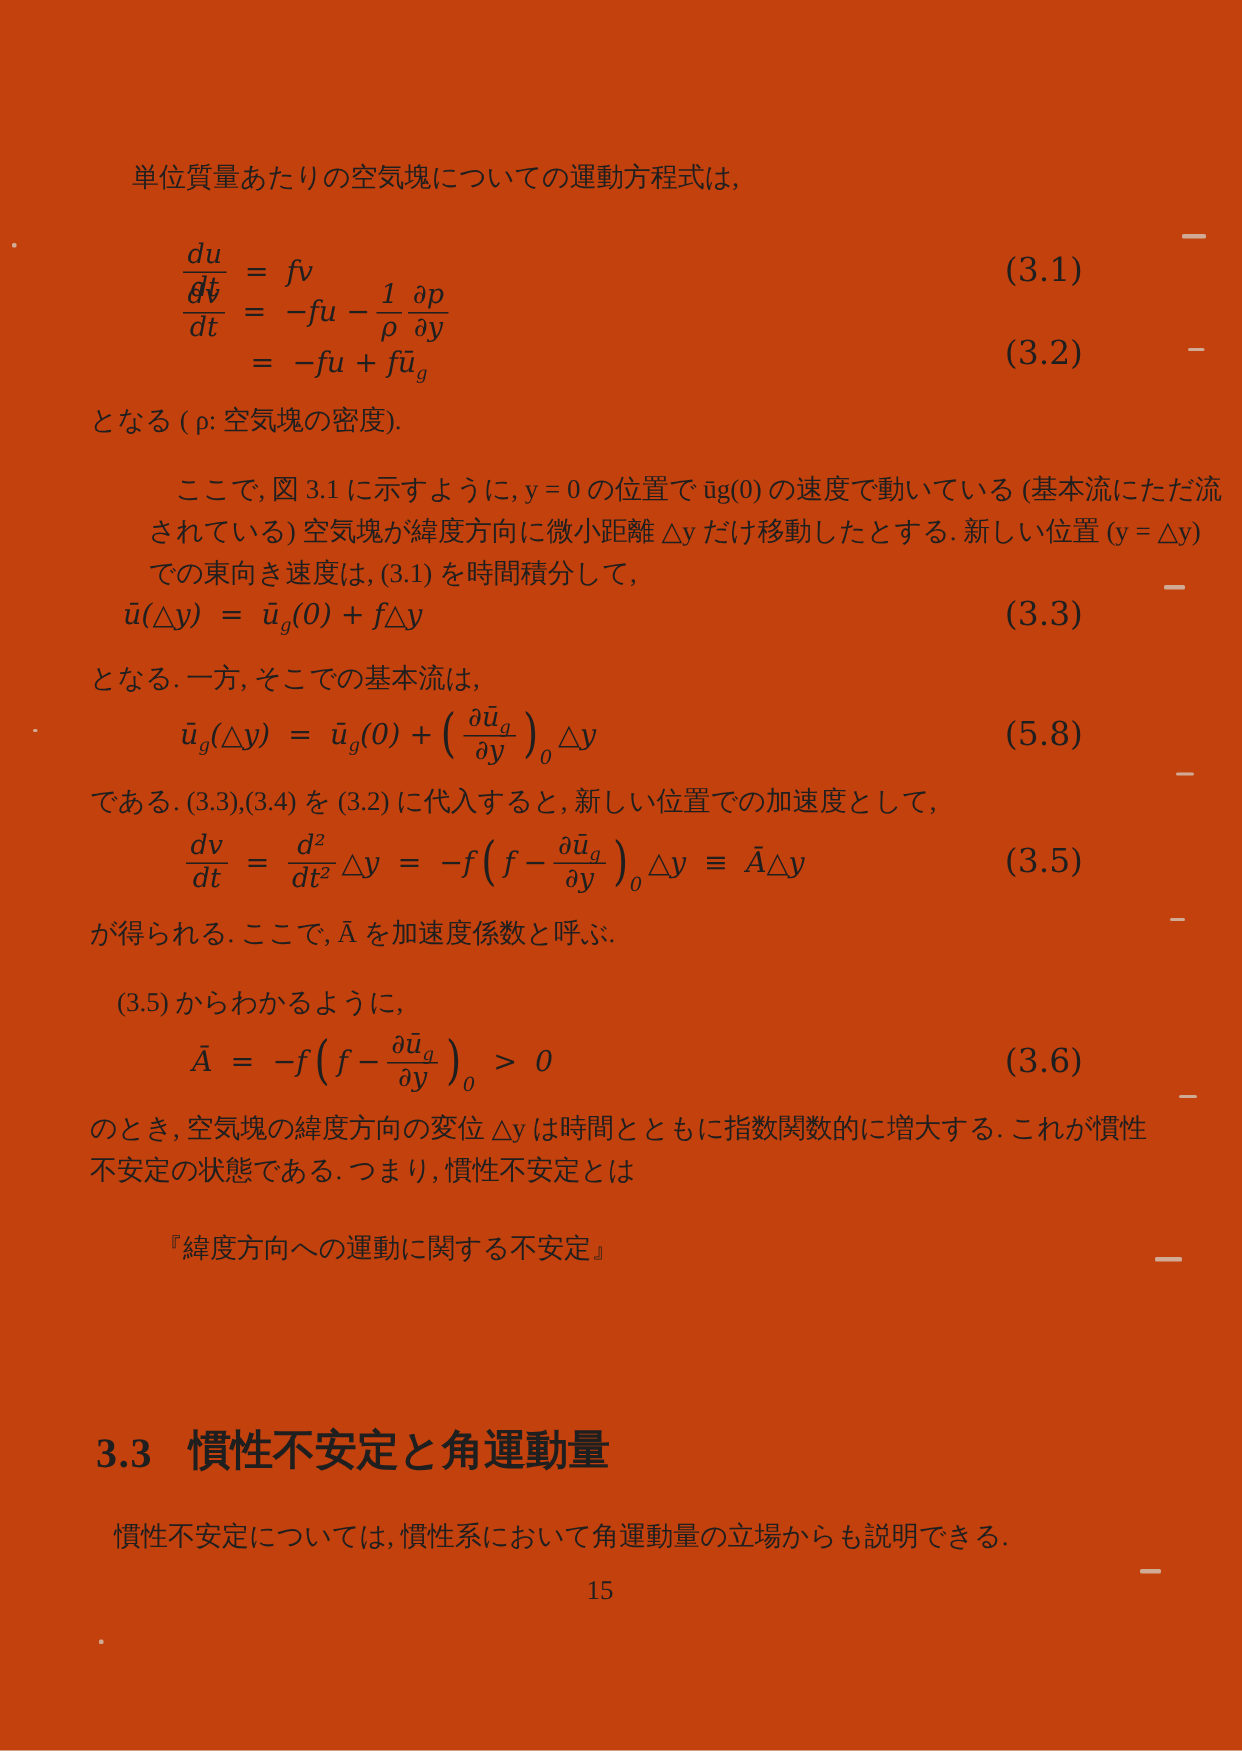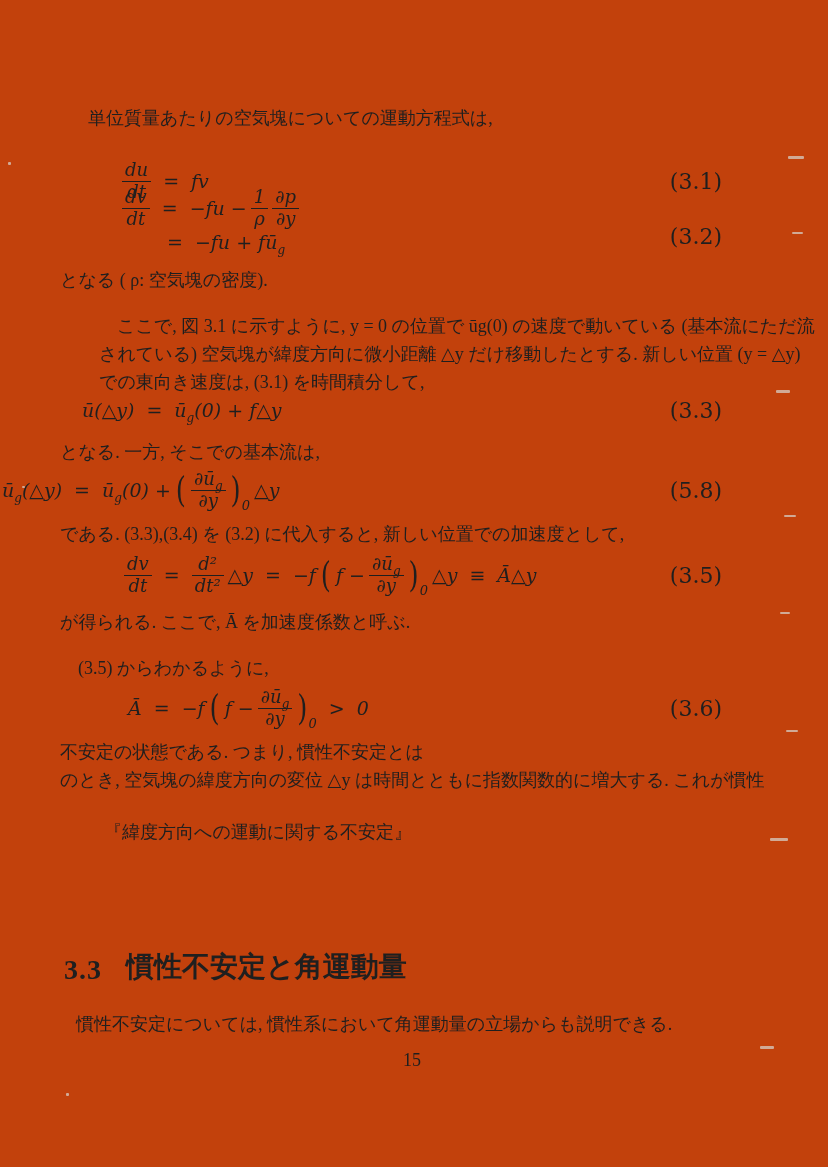--- a/index.html
+++ b/index.html
@@ -32,21 +32,21 @@
   sub.s { font-size:12px; line-height:0; }
   sub.psub { font-size:13px; line-height:0; position:relative; top:7px; }
   .tag {
     position:absolute; right:106px; top:50%; transform:translateY(-50%);
     font-size:22px; font-style:normal; font-family:"DejaVu Serif",serif;
   }
 
   .heading { font-weight:700; font-size:28px; display:flex; align-items:flex-end;
              font-family:Liberation Serif, serif; }
   .heading .num { margin-right:24px; letter-spacing:1px; }
-  .pagenum { position:absolute; left:12px; width:800px; text-align:center; font-size:18px; }
+  .pagenum { position:absolute; left:0; width:800px; text-align:center; font-size:18px; }
 
   
   .art { position:absolute; background:#d7d7d2; border-radius:1px; opacity:.7; }
 </style>
 </head>
 <body>
 
 <div class="page">
 
   <div class="blk oneline" style="top:106px; left:88px;">単位質量あたりの空気塊についての運動方程式は,</div>
@@ -98,21 +98,21 @@
 
   <div class="eq" style="top:396px; height:28px; padding-left:80px;">
     <span class="run">ū(△y)</span>
     <span class="rel">=</span>
     <span class="run"><span>ū</span><sub class="s">g</sub><span>(0) + f△y</span></span>
     <span class="tag">(3.3)</span>
   </div>
 
   <div class="blk oneline" style="top:440px; left:60px;">となる. 一方, そこでの基本流は,</div>
 
-  <div class="eq" style="top:466px; height:48px; ">
+  <div class="eq" style="top:466px; height:48px; padding-left:118px;">
     <span class="run"><span>ū</span><sub class="s">g</sub><span>(△y)</span></span>
     <span class="rel">=</span>
     <span class="run"><span>ū</span><sub class="s">g</sub><span>(0) +</span></span>
     <span class="run"><span class="bp">(</span></span>
     <span class="frac">
       <span class="fnum"><span>∂ū</span><sub class="s">g</sub></span>
       <span class="fbar"></span>
       <span class="fden">∂y</span>
     </span>
     <span class="run"><span class="bp">)</span><sub class="psub">0</sub></span>
@@ -166,22 +166,22 @@
       <span class="fbar"></span>
       <span class="fden">∂y</span>
     </span>
     <span class="run"><span class="bp">)</span><sub class="psub">0</sub></span>
     <span class="rel">&gt;</span>
     <span class="run">0</span>
     <span class="tag">(3.6)</span>
   </div>
 
   <div class="blk" style="top:738px; left:60px;">
+    <div class="line">のとき, 空気塊の緯度方向の変位 △y は時間とともに指数関数的に増大する. これが慣性</div>
     <div class="line">不安定の状態である. つまり, 慣性不安定とは</div>
-    <div class="line">のとき, 空気塊の緯度方向の変位 △y は時間とともに指数関数的に増大する. これが慣性</div>
   </div>
 
   <div class="blk oneline" style="top:820px; left:104px;">『緯度方向への運動に関する不安定』</div>
 
 
   <div class="blk heading" style="top:948px; left:64px;">
     <span class="num">3.3</span>
     <span>慣性不安定と角運動量</span>
   </div>
 

